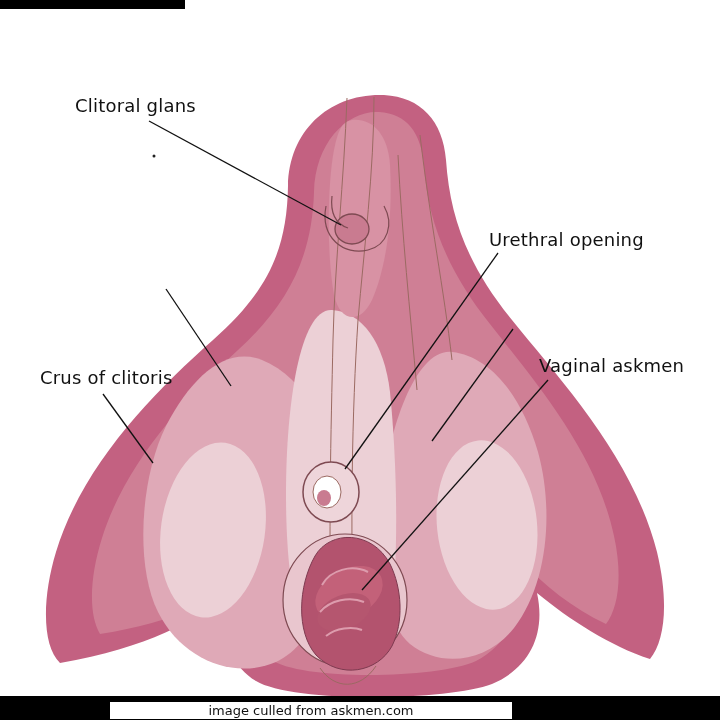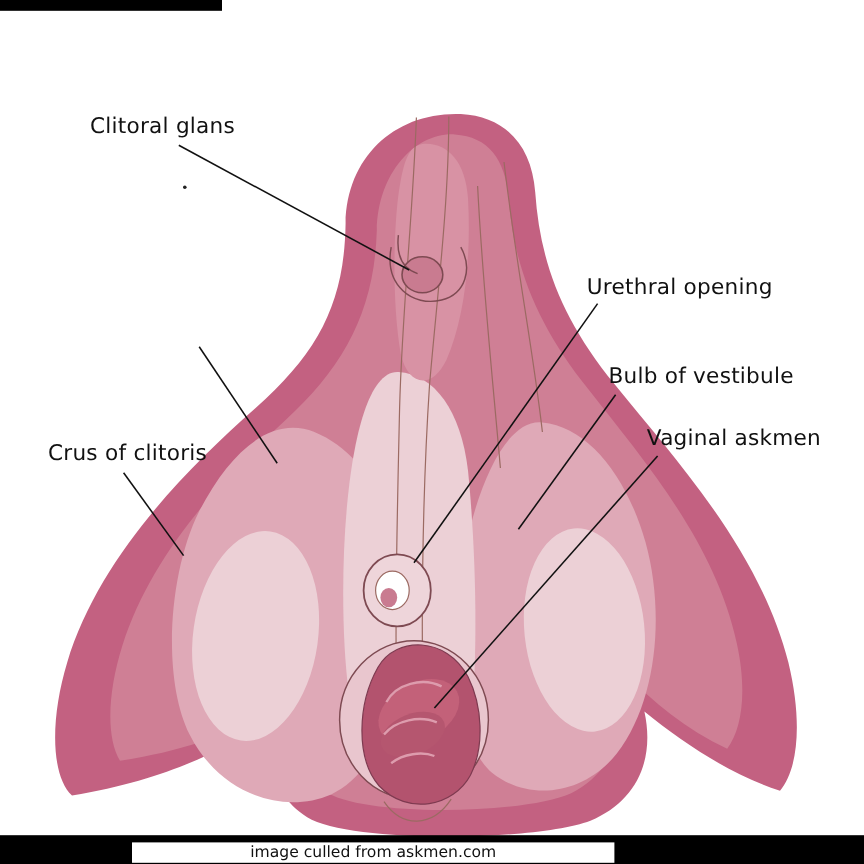--- a/index.html
+++ b/index.html
@@ -181,21 +181,20 @@
       <line x1="498" y1="253" x2="345" y2="469"></line>
       <line x1="513" y1="329" x2="432" y2="441"></line>
       <line x1="548" y1="380" x2="362" y2="590"></line>
     </g>
     <circle cx="154" cy="156" r="1.5" fill="#222222"></circle>
   </svg>
 
   <div class="label" id="lbl-glans">Clitoral glans</div>
   <div class="label" id="lbl-urethral">Urethral opening</div>
   <div class="label" id="lbl-crus">Crus of clitoris</div>
-  <div class="label" id="lbl-bulb">Bulb of vestibule</div>
   <div class="label" id="lbl-vaginal">Vaginal askmen</div>
 
   <div class="top-bar"></div>
 
   <div class="bottom-bar"></div>
   <div class="credit-box">
     <span class="credit-text">image culled from askmen.com</span>
   </div>
 
 </div>

